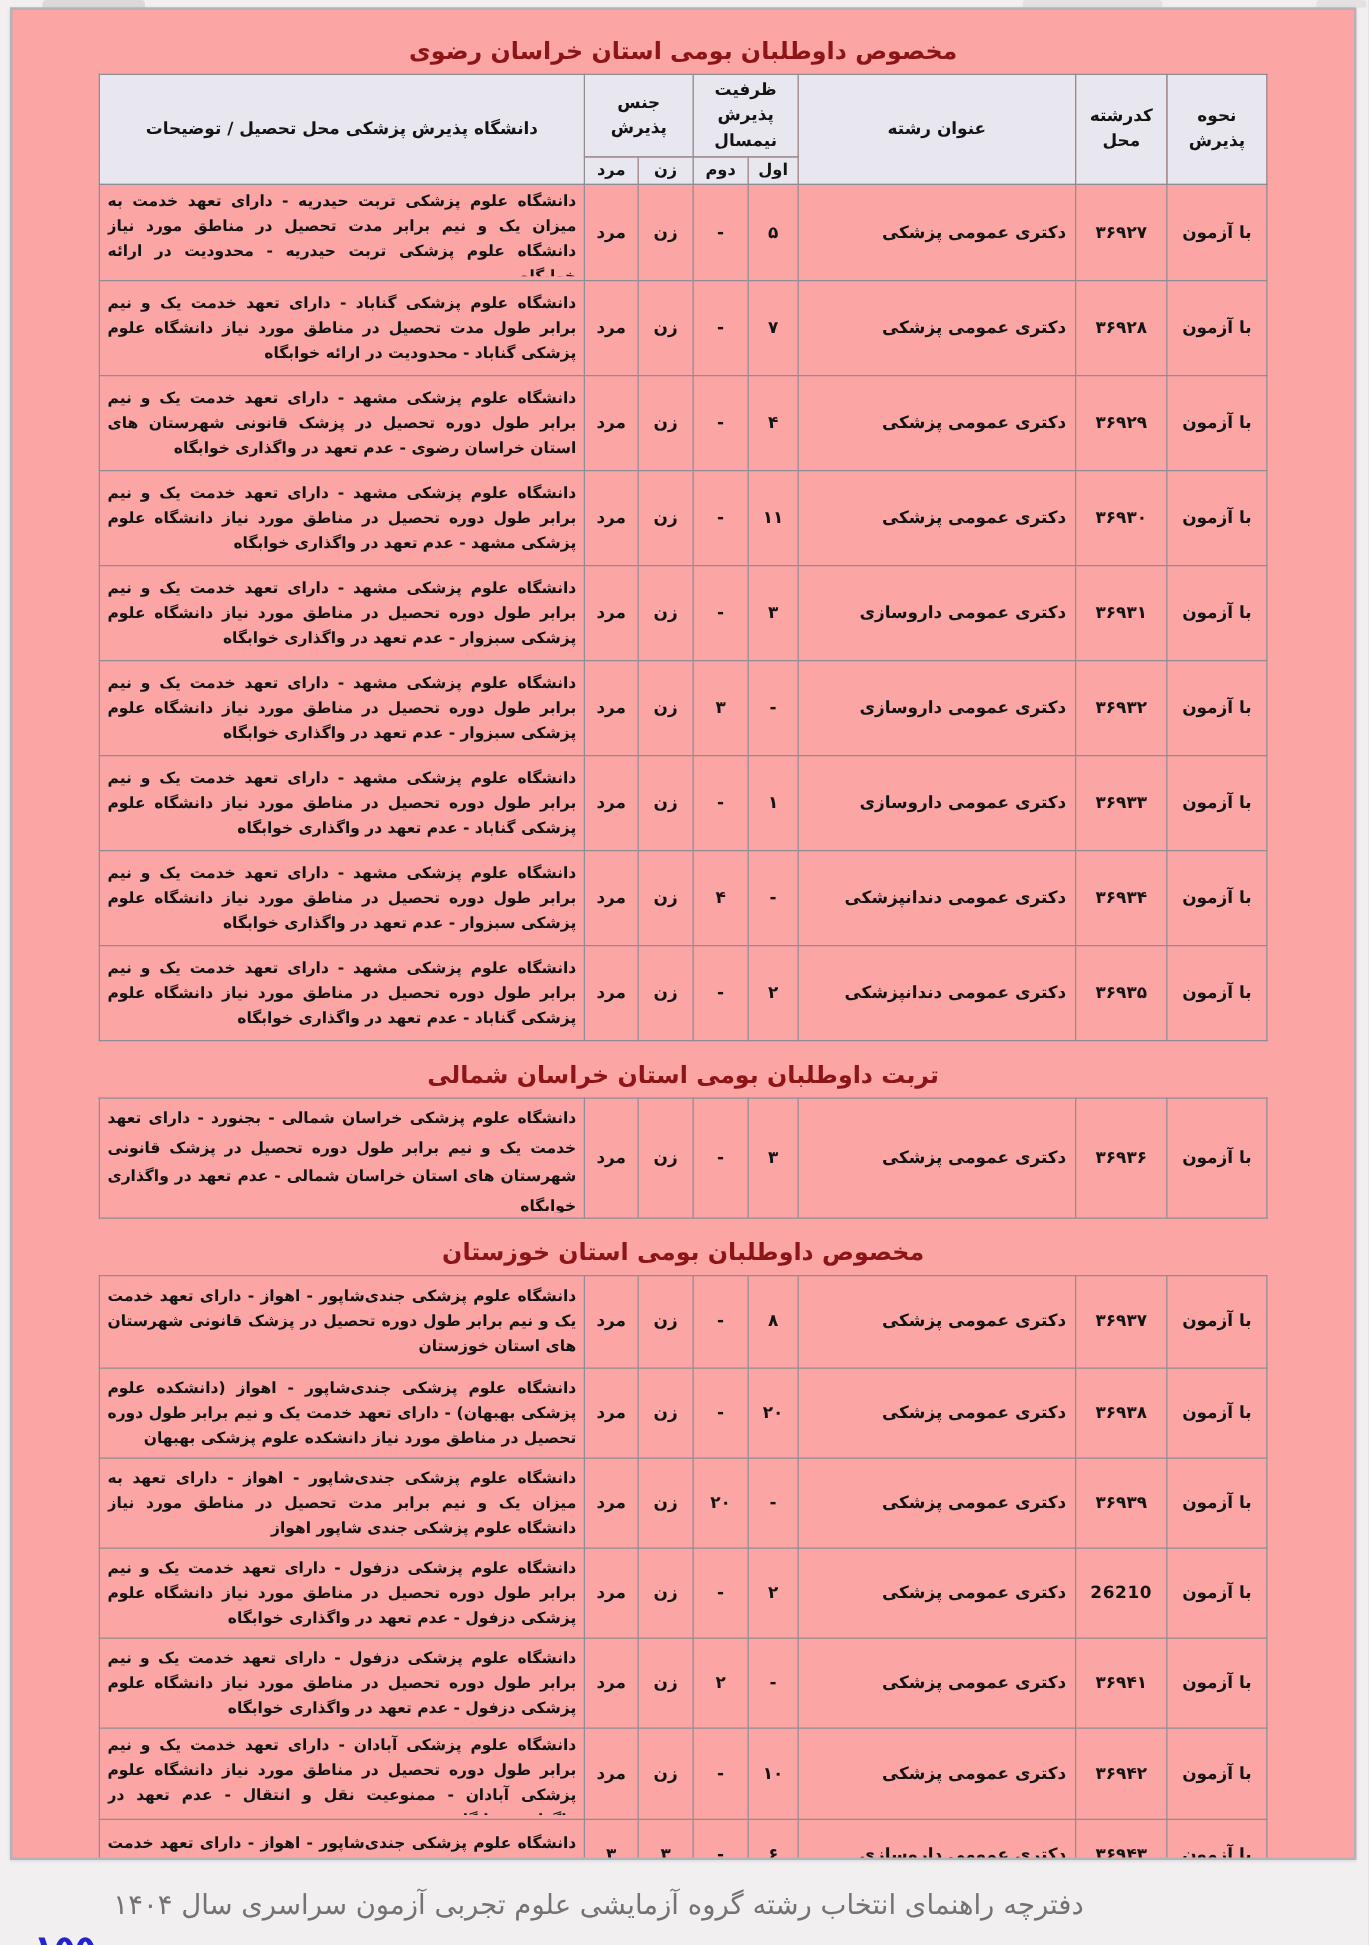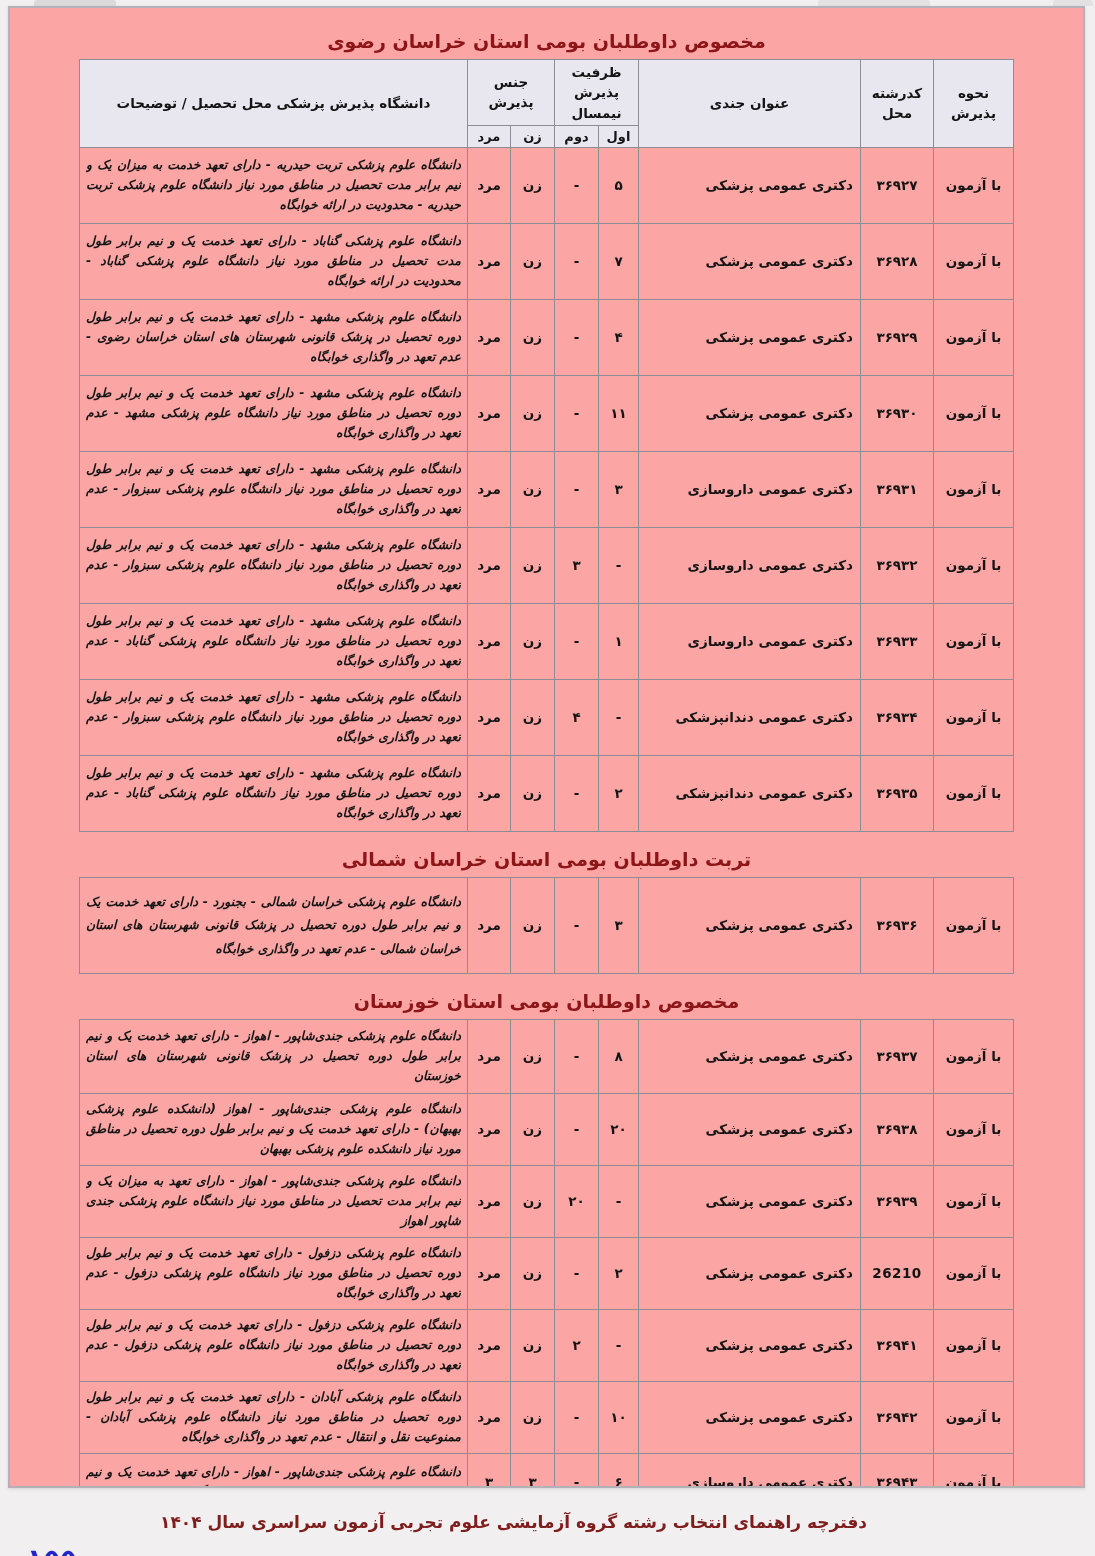--- a/index.html
+++ b/index.html
@@ -55,42 +55,42 @@
     line-height:1.5;
     padding:2px 3px;
   }
   .data-table thead tr.main-hrow { height:48px; }
   .data-table thead tr.sub-hrow  { height:22px; }
   .data-table thead tr.sub-hrow th { font-size:13px; padding:0 2px; }
 
   .data-table td { font-size:13.5px; padding:2px 3px; }
   .data-table td.cell-major  { text-align:right; padding-right:7px; font-size:13.5px;margin-left:48px; }
   .data-table td.cell-code   { font-size:13.5px; letter-spacing:.5px; }
-  .data-table td.cell-details{ padding:3px 6px;font-style:italic; }
+  .data-table td.cell-details{ padding:3px 6px; }
   .detail-clip {
     font-size:12.4px;
     line-height:1.62;
     text-align:justify;
     max-height:70px;
     overflow:hidden;
   }
 
   .table-s1 tbody tr { height:76px; }
   .table-s2 tbody tr { height:96px; }
   .table-s2 .detail-clip { max-height:88px; line-height:1.9; }
   .table-s3 tbody tr { height:72px; }
   .table-s3 .detail-clip { max-height:66px; }
   .table-s3 tbody tr:nth-child(1) { height:74px; }
   .table-s3 tbody tr:nth-child(7) { height:58px; }
   .table-s3 tbody tr:nth-child(7) .detail-clip { max-height:44px; }
 
   .footer { position:absolute; left:0; top:1496px; width:1095px; height:60px; }
   .footer-text {
     position:absolute; right:228px; top:16px;
-    font-size:17px; font-weight:bold; color:#7f1d1d;
+    font-size:22px; font-weight:normal; color:#737373;
     direction:rtl;
   }
   .page-number {
     position:absolute; left:27px; top:8px;
     font-size:27px; font-weight:bold;
     color:var(--pagenum-color,#2424cc);
     direction:rtl;
     margin-top:39px;
   }
 </style>
@@ -112,21 +112,21 @@
           <col style="width: 40px;">
           <col style="width: 44px;">
           <col style="width: 44px;">
           <col style="width: 43px;">
           <col>
         </colgroup>
         <thead>
           <tr class="main-hrow">
             <th rowspan="2">نحوه پذیرش</th>
             <th rowspan="2">کدرشته محل</th>
-            <th rowspan="2">عنوان جندی</th>
+            <th rowspan="2">عنوان رشته</th>
             <th colspan="2">ظرفیت پذیرش نیمسال</th>
             <th colspan="2">جنس پذیرش</th>
             <th rowspan="2">دانشگاه پذیرش پزشکی محل تحصیل / توضیحات</th>
           </tr>
           <tr class="sub-hrow">
             <th>اول</th>
             <th>دوم</th>
             <th>زن</th>
             <th>مرد</th>
           </tr>

